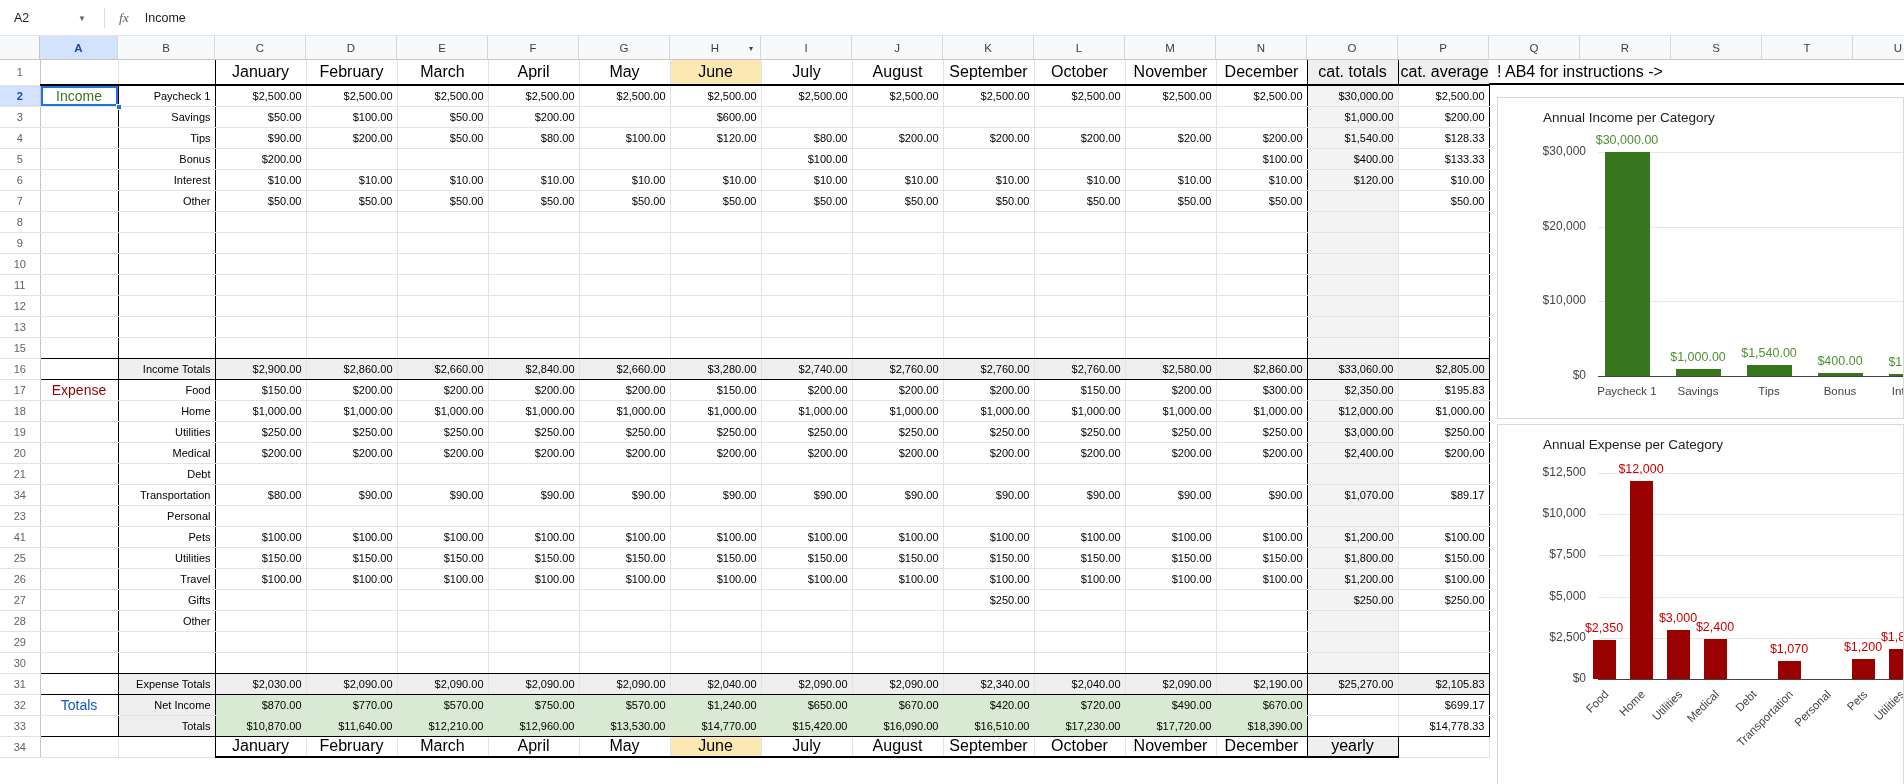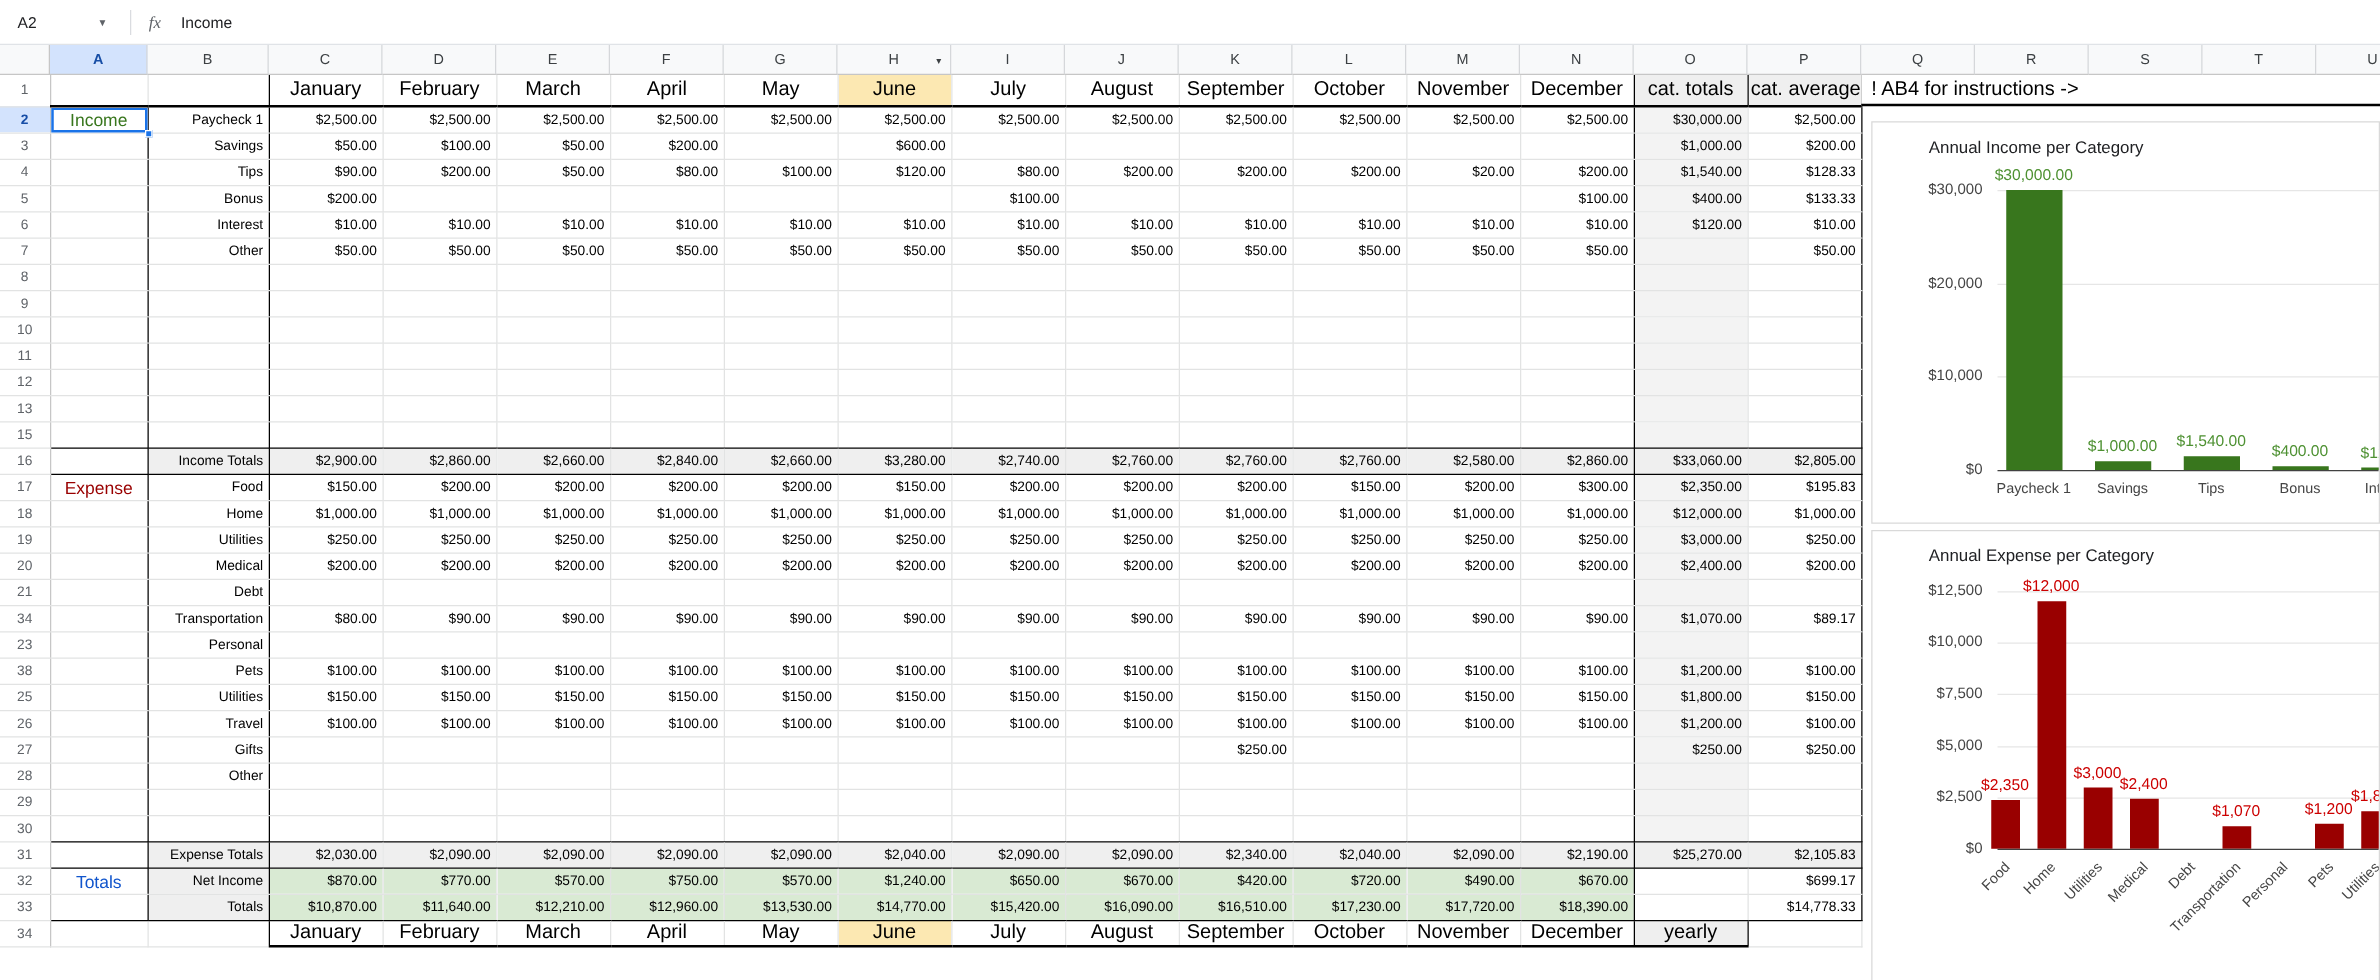--- a/index.html
+++ b/index.html
@@ -571,21 +571,21 @@
         <td class="cm num"></td>
         <td class="cm num"></td>
         <td class="cm num"></td>
         <td class="cm num"></td>
         <td class="cm num"></td>
         <td class="cm num bk-r"></td>
         <td class="co num"></td>
         <td class="cp num bk-r"></td>
       </tr>
       <tr class="r-exp">
-        <th class="rn">38</th>
+        <th class="rn">41</th>
         <td class="ca bk-r"></td>
         <td class="cb bk-r">Pets</td>
         <td class="cm num">$100.00</td>
         <td class="cm num">$100.00</td>
         <td class="cm num">$100.00</td>
         <td class="cm num">$100.00</td>
         <td class="cm num">$100.00</td>
         <td class="cm num">$100.00</td>
         <td class="cm num">$100.00</td>
         <td class="cm num">$100.00</td>

